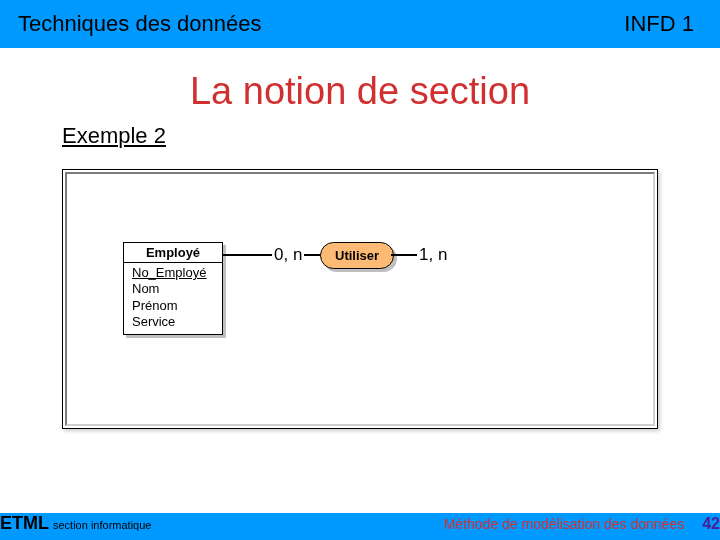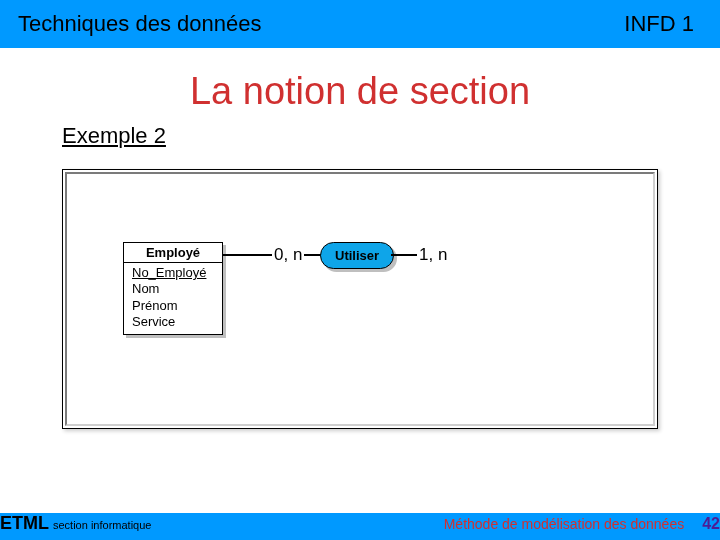--- a/index.html
+++ b/index.html
@@ -54,21 +54,21 @@
     position: absolute; border: 1px solid #000; background: #fff;
     box-shadow: 3px 3px 0 #bfbfbf; font-size: 13px;
   }
   .entity .ename {
     text-align: center; font-weight: bold; padding: 2px 8px; border-bottom: 1px solid #000;
   }
   .entity .attrs { padding: 2px 8px 4px 8px; }
   .entity .attrs div { line-height: 1.25; }
   .entity .attrs .key { text-decoration: underline; }
   .relation {
-    position: absolute; background: #0ea5e9;
+    position: absolute; background: #fdba74;
     border: 1px solid #000; border-radius: 14px;
     box-shadow: 3px 3px 0 #bfbfbf;
     padding: 5px 14px; font-weight: bold; font-size: 13px; text-align: center;
   }
   .card {
     position: absolute; font-size: 17px; font-family: Arial, sans-serif;
     background: #fff; padding: 0 2px;
   }
   .line {
     position: absolute; background: #000; height: 1.5px;

